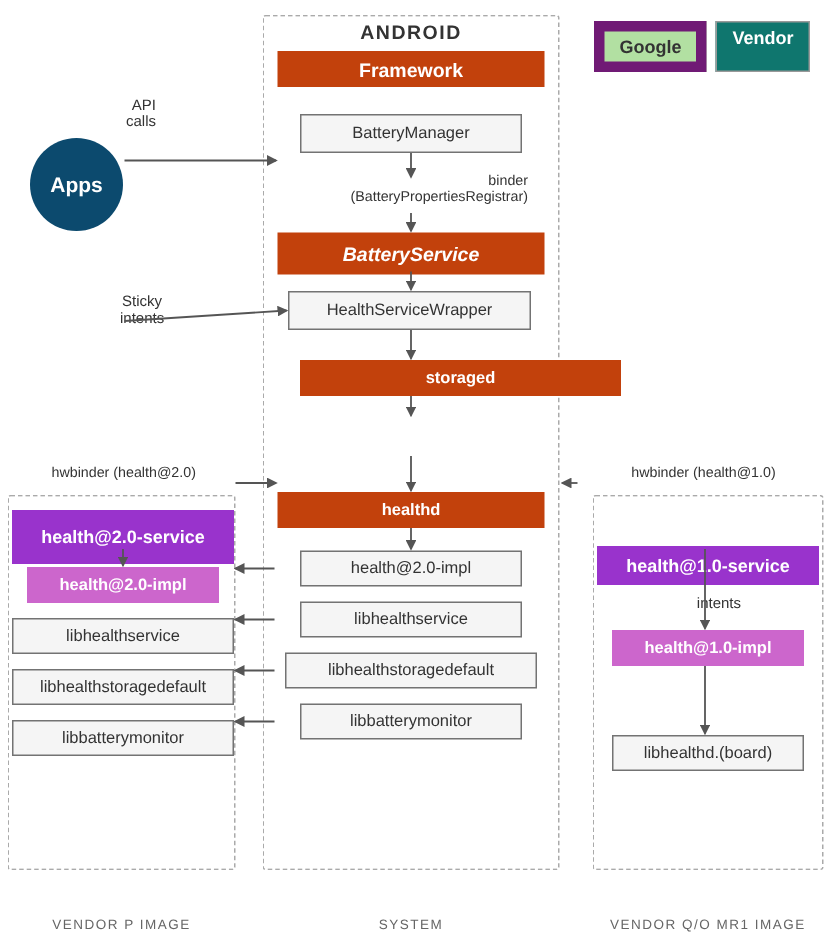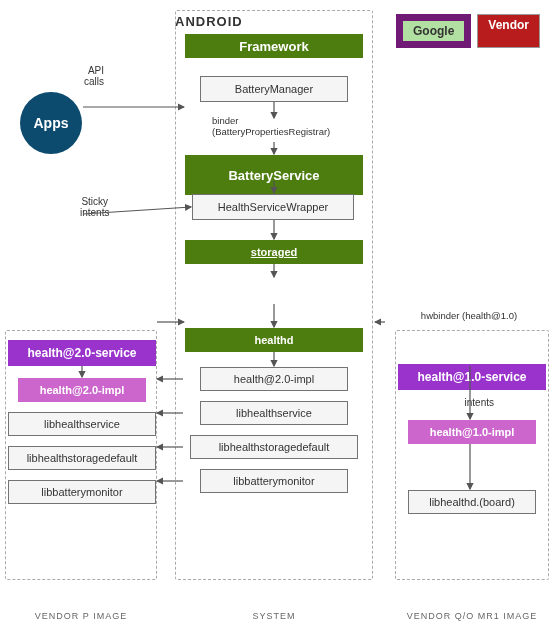--- a/index.html
+++ b/index.html
@@ -29,21 +29,21 @@
     }
     .legend-google {
       background: #b2e0a2;
       border: 7px solid #701a75;
       padding: 3px 10px;
       font-size: 12px;
       font-weight: bold;
       color: #333;
     }
     .legend-vendor {
-      background: #b91c1c;
+      background: #0f766e;
       border: 1px solid #999;
       padding: 3px 10px;
       font-size: 12px;
       font-weight: bold;
       color: #fff;
     }
 
     
     .col-center-border {
       position: absolute;
@@ -72,20 +72,21 @@
       border: 1.5px dashed #aaa;
       border-radius: 2px;
     }
 
     
     .android-label {
       position: absolute;
       left: 175px;
       top: 14px;
       width: 198px;
+      text-align: center;
       font-size: 13px;
       font-weight: bold;
       letter-spacing: 1px;
       color: #333;
     }
     .vendor-p-label {
       position: absolute;
       left: 5px;
       bottom: 5px;
       width: 152px;
@@ -142,21 +143,21 @@
       border: 1px solid #737373;
       background: #f5f5f5;
       text-align: center;
       display: flex;
       align-items: center;
       justify-content: center;
       font-size: 11px;
       color: #333;
     }
     .box-green {
-      background: #4d7c0f;
+      background: #c2410c;
       color: #fff;
       font-weight: bold;
       border: none;
     }
     .box-purple {
       background: #9933cc;
       color: #fff;
       font-weight: bold;
       border: none;
     }
@@ -184,48 +185,48 @@
       height: 26px;
     }
 
     
     .binder-text {
       position: absolute;
       left: 212px;
       top: 115px;
       font-size: 9.5px;
       color: #333;
-      text-align: left;
+      text-align: right;
       width: 140px;
     }
 
     
     .battery-service-box {
       left: 185px;
       top: 155px;
       width: 178px;
-      height: 40px;
+      height: 28px;
       font-size: 13px;
+      font-style: italic;
     }
 
     
     .health-service-wrapper-box {
       left: 192px;
       top: 194px;
       width: 162px;
       height: 26px;
     }
 
     
     .storaged-box {
-      left: 185px;
+      left: 200px;
       top: 240px;
-      width: 178px;
-      height: 24px;
-      text-decoration: underline;
+      width: 214px;
+      height: 24px;
     }
 
     
     .libhealthhalutils-box {
       left: 200px;
       top: 278px;
       width: 148px;
       height: 26px;
     }
 
@@ -262,21 +263,21 @@
       top: 469px;
       width: 148px;
       height: 24px;
     }
 
     
     .left-health-service {
       left: 8px;
       top: 340px;
       width: 148px;
-      height: 26px;
+      height: 36px;
       font-size: 12px;
     }
     .left-health-impl {
       left: 18px;
       top: 378px;
       width: 128px;
       height: 24px;
     }
     .left-libhealthservice {
       left: 8px;
@@ -387,20 +388,21 @@
   <div class="col-right-border"></div>
 
   <div class="android-label">ANDROID</div>
 
   <div class="apps-circle">Apps</div>
 
   <div class="api-calls-text">API<br>calls</div>
 
   <div class="sticky-intents-text">Sticky<br>intents</div>
 
+  <div class="hwbinder-left-text">hwbinder (health@2.0)</div>
 
   <div class="hwbinder-right-text">hwbinder (health@1.0)</div>
 
   <div class="box box-green framework-box">Framework</div>
 
   <div class="box battery-manager-box">BatteryManager</div>
 
   <div class="binder-text">binder<br>(BatteryPropertiesRegistrar)</div>
 
   <div class="box box-green battery-service-box">BatteryService</div>

